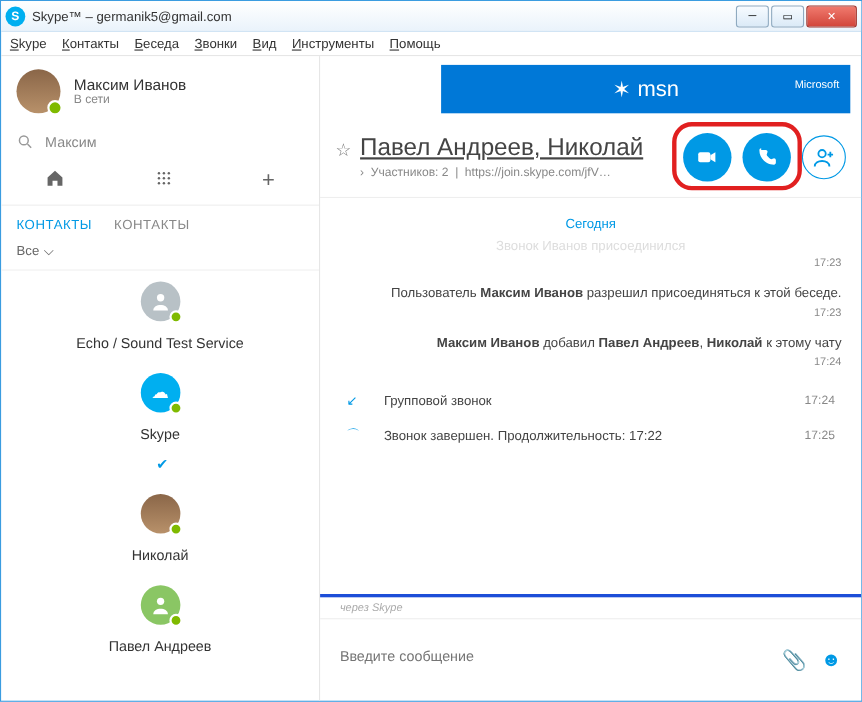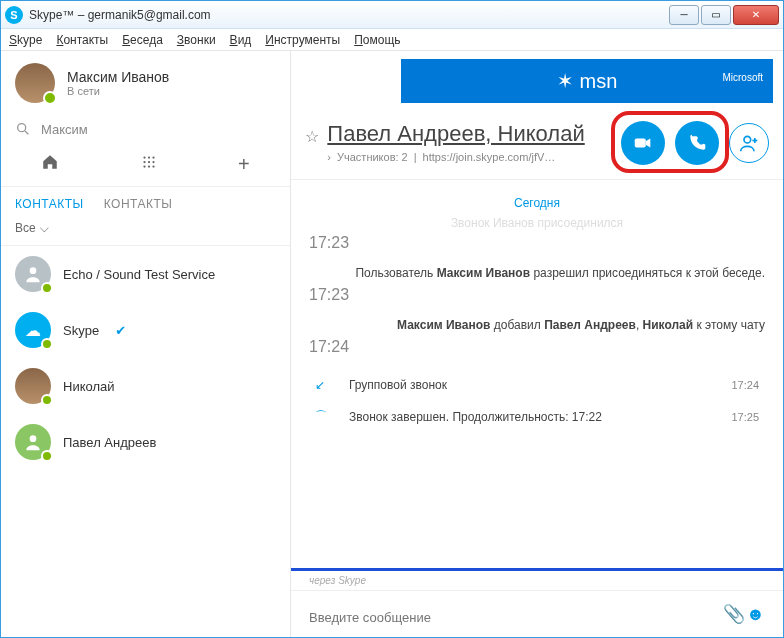--- a/index.html
+++ b/index.html
@@ -34,21 +34,21 @@
 .nav-row { display:flex; justify-content:space-around; padding: 10px 0; color:#666; border-bottom:1px solid #eee; }
 .nav-row .nav-icon { width:18px; height:18px; }
 
 .tabs { display:flex; gap:20px; padding: 10px 14px 8px; font-size:12px; }
 .tab { color:#888; letter-spacing:0.5px; }
 .tab.active { color:#0099e5; }
 
 .filter { padding: 2px 14px 10px; font-size:12px; color:#666; display:flex; align-items:flex-start; gap:4px; border-bottom:1px solid #f0f0f0; }
 
 .contacts { flex:1; overflow:auto; }
-.contact { display:flex; align-items:center; gap:12px; padding:10px 14px; font-size:13px; color:#333; }
+.contact { display:flex; align-items:center; gap:12px; padding:10px 14px; font-size:13px; color:#333;flex-direction:column; }
 .contact .cava { width:36px; height:36px; border-radius:50%; position:relative; display:flex; align-items:center; justify-content:center; }
 .echo { background:#b8c1c6; }
 .skypebot { background:#00aff0; }
 .pavel { background:#8ac664; }
 .contact .presence { width:12px; height:12px; }
 
 
 .content { flex:1; display:flex; flex-direction:column; }
 .banner { height:44px; background:#0078d7; color:#fff; display:flex; align-items:center; justify-content:center; position:relative; margin: 8px 10px 0 110px; }
 .banner .msn { font-size:20px; display:flex; align-items:center; gap:6px; }
@@ -60,29 +60,29 @@
 .hdr-left { flex:1; }
 .star { color:#777; font-size:16px; margin-top:6px; }
 .actions { display:flex; align-items:center; gap:10px; }
 .callbtn { width:44px; height:44px; border-radius:50%; background:#0099e5; display:flex; align-items:center; justify-content:center; color:#fff; }
 .addbtn { width:40px; height:40px; border-radius:50%; border:1.5px solid #0099e5; display:flex; align-items:center; justify-content:center; color:#0099e5; font-size:18px; }
 .highlight-ring { position:absolute; border:4px solid #e12020; border-radius:18px; width:118px; height:62px; pointer-events:none; }
 
 .chat-body { flex:1; padding: 10px 18px; font-size:12px; color:#555; overflow:auto; }
 .day-sep { text-align:center; color:#0099e5; font-size:12px; margin:6px 0; }
 .faded { text-align:center; color:#ddd; font-size:12px; }
-.time-center { text-align:left; color:#888; font-size:16px; margin:4px 0 14px; }
+.time-center { text-align:right; color:#888; font-size:10px; margin:4px 0 14px; }
 .sysmsg { text-align:right; font-size:12px; color:#444; margin:6px 0; }
 .sysmsg b { font-weight:600; }
 .call-row { display:flex; align-items:center; gap:16px; padding:8px 6px; font-size:12px; color:#444; }
 .call-row .ci { color:#0099e5; width:18px; }
 .call-row .t { margin-left:auto; color:#888; font-size:11px; }
 
 .footer-note { font-size:10px; color:#aaa; padding:4px 18px; border-top:3px solid #1d4ed8;font-style:italic; }
-.composer { display:flex; align-items:flex-end; padding:12px 18px; border-top:1px solid #eee; }
+.composer { display:flex; align-items:flex-start; padding:26px 18px; gap:12px; border-top:1px solid #eee; }
 .composer input { flex:1; border:none; outline:none; font-size:13px; color:#666; }
 .composer .cicon { color:#0099e5; font-size:18px; }
 </style>
 </head>
 <body>
 
 <div class="titlebar">
   <div class="app-icon">S</div>
   <div class="title">Skype™ – germanik5@gmail.com</div>
   <div class="winbtns">

